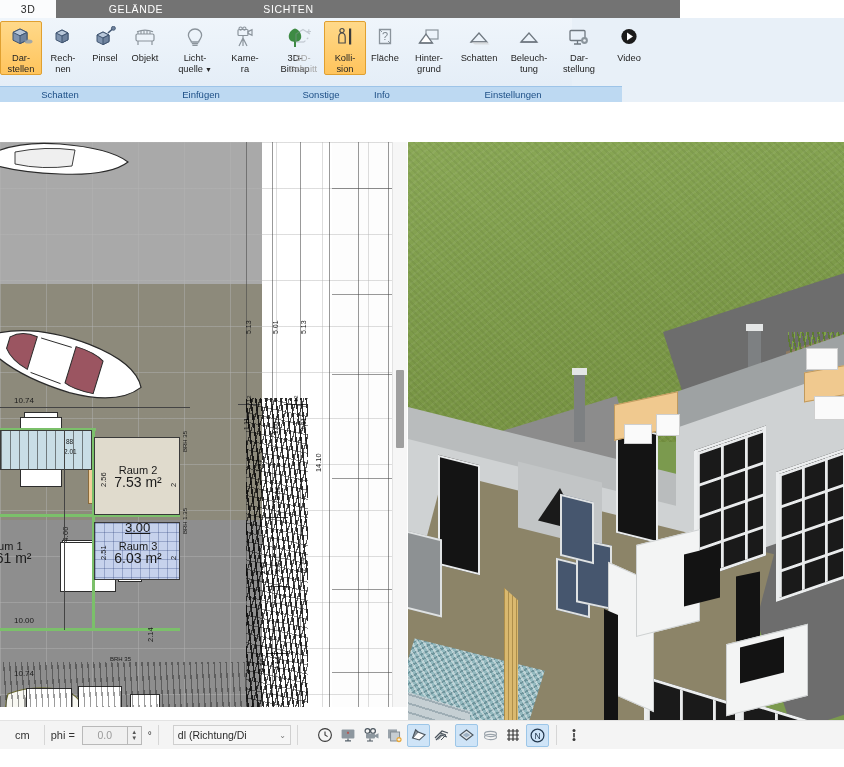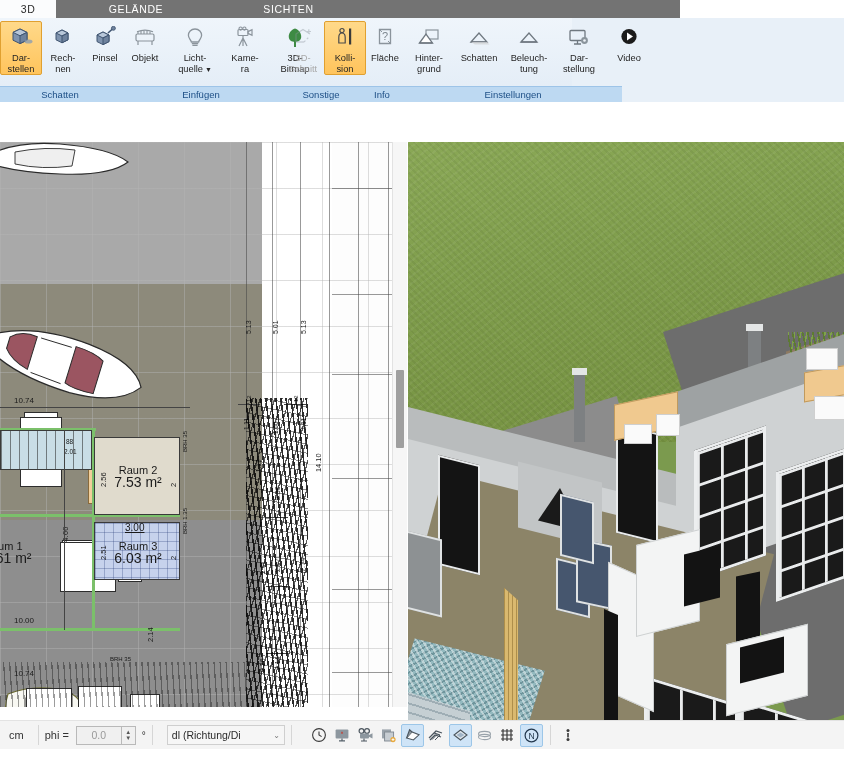--- a/index.html
+++ b/index.html
@@ -194,21 +194,21 @@
   .tri{position:absolute;width:0;height:0;}
   .tbl{position:absolute;background:#f0c98f;border:1px solid #c09a5e;}
   .chairw{position:absolute;background:#fafafa;border:1px solid #cfcfcf;}
 
   
   .bottombar{
     position:absolute;left:0;top:720px;width:844px;height:28px;
     background:#f4f4f4;border-top:1px solid #e3e3e3;
     display:flex;align-items:center;
   }
-  .bb-unit{font-size:11px;color:#333;padding:0 8px 0 9px;}
+  .bb-unit{font-size:11px;color:#333;padding:0 8px 0 15px;}
   .vdiv{width:1px;height:20px;background:#d6d6d6;margin:0 6px;}
   .bb-lbl{font-size:11px;color:#333;}
   .spin{
     width:44px;height:17px;border:1px solid #b9b9b9;background:#f0f0f0;
     display:flex;align-items:center;justify-content:center;
     font-size:10.5px;color:#9a9a9a;margin-left:7px;
   }
   .spinbtns{
     width:13px;height:17px;border:1px solid #b9b9b9;border-left:none;background:#f0f0f0;
     display:flex;flex-direction:column;align-items:center;justify-content:center;
@@ -560,21 +560,21 @@
         <div class="room-lbl" style="left:-16px;top:398px;width:60px;text-align:left;">
           <span>Raum 1</span>
           <span class="area">4.61 m²</span>
         </div>
 
         <div class="dimtext" style="left:14px;top:255px;font-size:8px;">10.74</div>
         <div class="dimtext" style="left:14px;top:475px;font-size:8px;">10.00</div>
         <div class="dimtext" style="left:14px;top:528px;font-size:8px;">10.74</div>
 
         <div class="dimtext v" style="left:62px;top:400px;font-size:8px;">4.66</div>
-        <div class="dimtext" style="left:125px;top:382px;font-size:10px;text-decoration:underline;">3.00</div>
+        <div class="dimtext" style="left:125px;top:382px;font-size:13px;text-decoration:underline;">3.00</div>
         <div class="dimtext" style="left:66px;top:296px;font-size:6.5px;">88</div>
         <div class="dimtext" style="left:64px;top:306px;font-size:6.5px;">2.01</div>
         <div class="dimtext v" style="left:100px;top:345px;font-size:7.5px;">2.56</div>
         <div class="dimtext v" style="left:170px;top:345px;font-size:7.5px;">2</div>
         <div class="dimtext v" style="left:100px;top:418px;font-size:7.5px;">2.51</div>
         <div class="dimtext v" style="left:170px;top:418px;font-size:7.5px;">2</div>
         <div class="dimtext v" style="left:147px;top:500px;font-size:7.5px;">2.14</div>
         <div class="dimtext v" style="left:181px;top:310px;font-size:6px;">BRH 35</div>
         <div class="dimtext v" style="left:181px;top:392px;font-size:6px;">BRH 1.35</div>
         <div class="dimtext" style="left:110px;top:513px;font-size:6px;">BRH 35</div>

